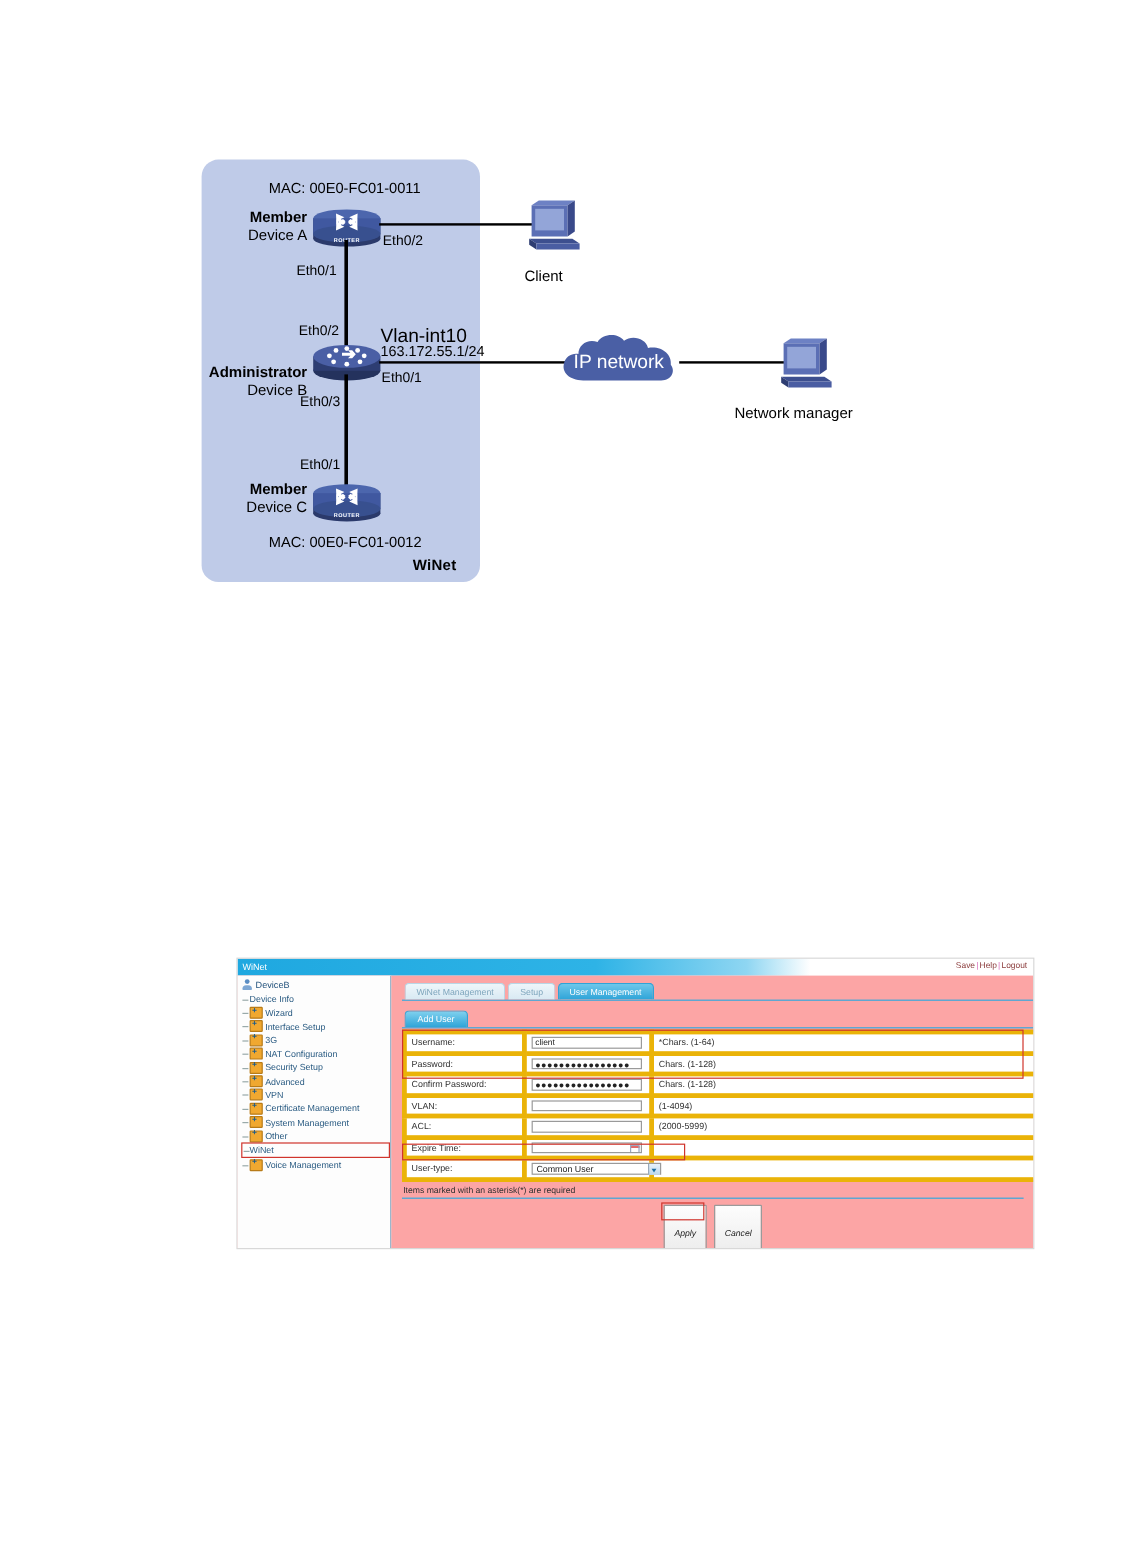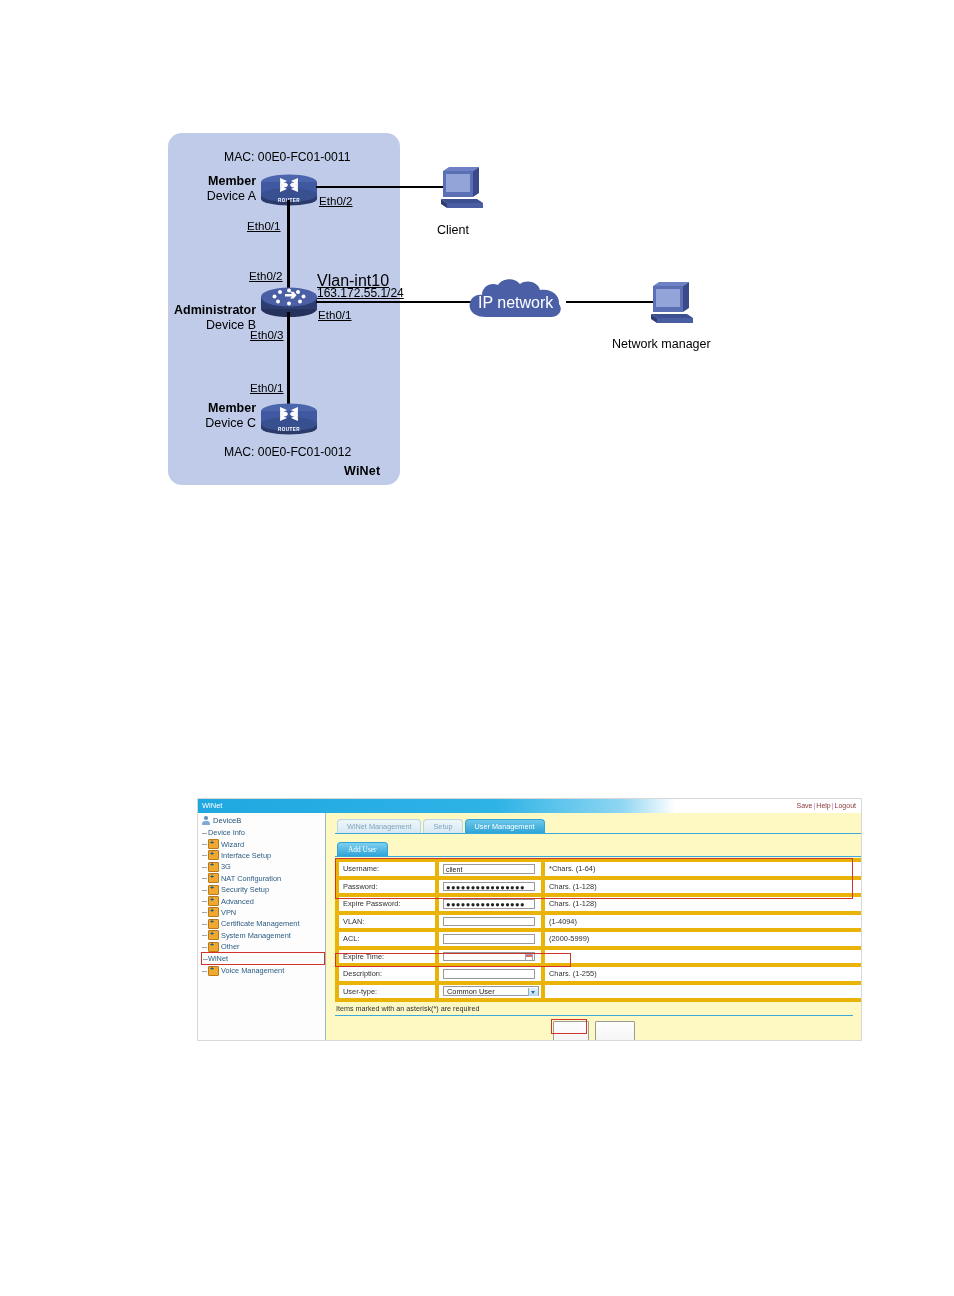--- a/index.html
+++ b/index.html
@@ -57,21 +57,20 @@
     position: absolute;
     font-size: 12.2px;
     color: #000;
     white-space: nowrap;
   }
   .port {
     position: absolute;
     font-size: 11.6px;
     color: #000;
     white-space: nowrap;
-    text-decoration: underline;
   }
   .nodecap {
     position: absolute;
     font-size: 12.5px;
     color: #000;
     white-space: nowrap;
   }
 
   
   .router {
@@ -127,21 +126,21 @@
     color: #8a3a3a;
     white-space: nowrap;
   }
   .ui-header .links span { cursor: pointer; }
   .ui-header .links i { font-style: normal; color: #b08; opacity: .6; padding: 0 1px; }
 
   .ui-body {
     position: relative;
     display: flex;
     height: 228px;
-    background: #fef9c3;
+    background: #fca5a5;
   }
 
   
   .sidebar {
     width: 128px;
     border-right: 1px solid #9bb7cc;
     background: #fdfdfd;
     padding: 3px 0 0 3px;
     box-sizing: border-box;
   }
@@ -256,21 +255,20 @@
   }
   .subtab {
     font-size: 7.4px;
     padding: 2.5px 10px;
     border-radius: 4px 4px 0 0;
     background: linear-gradient(to bottom, #7fd0ee, #2ea4d8);
     color: #ffffff;
     border: 1px solid #2ea4d8;
     border-bottom: none;
     line-height: 8px;
-    font-family: Liberation Serif, serif;
   }
 
   .formwrap {
     position: relative;
     margin-top: 1px;
     width: 518px;
   }
   table.form {
     border-collapse: collapse;
     width: 518px;
@@ -308,21 +306,21 @@
     position: absolute;
     right: 1px; top: 1px;
     width: 8px; height: 7px;
     background: #c9d4e8;
     border: 1px solid #9aa7c0;
     box-sizing: border-box;
     background-image: linear-gradient(to bottom, #e26a6a 0 2px, #ffffff 2px 100%);
   }
   .sel {
     display: block;
-    width: 96px; height: 10px;
+    width: 108px; height: 10px;
     border: 1px solid #9a9a9a;
     background: #ffffff;
     font-size: 7.4px;
     line-height: 10px;
     padding-left: 3px;
     color: #222;
     box-sizing: border-box;
     position: relative;
     white-space: nowrap;
   }
@@ -601,21 +599,21 @@
                 <td class="hint">*Chars. (1-64)</td>
               </tr>
               <tr>
                 <td class="lbl">Password:</td>
                 <td class="fld">
                   <div class="inp dots">●●●●●●●●●●●●●●●●</div>
                 </td>
                 <td class="hint">Chars. (1-128)</td>
               </tr>
               <tr>
-                <td class="lbl">Expire Password:</td>
+                <td class="lbl">Confirm Password:</td>
                 <td class="fld">
                   <div class="inp dots">●●●●●●●●●●●●●●●●</div>
                 </td>
                 <td class="hint">Chars. (1-128)</td>
               </tr>
               <tr>
                 <td class="lbl">VLAN:</td>
                 <td class="fld">
                   <div class="inp"></div>
                 </td>
@@ -629,27 +627,20 @@
                 <td class="hint">(2000-5999)</td>
               </tr>
               <tr>
                 <td class="lbl">Expire Time:</td>
                 <td class="fld">
                   <div class="inp cal"></div>
                 </td>
                 <td class="hint"></td>
               </tr>
               <tr>
-                <td class="lbl">Description:</td>
-                <td class="fld">
-                  <div class="inp"></div>
-                </td>
-                <td class="hint">Chars. (1-255)</td>
-              </tr>
-              <tr>
                 <td class="lbl">User-type:</td>
                 <td class="fld">
                   <div class="sel"><span>Common User</span><span class="caret"></span></div>
                 </td>
                 <td class="hint"></td>
               </tr>
             </tbody>
         </table>
         <div class="hlbox" style="left:0px; top:0px; width:518px; height:41px;"></div>
         <div class="hlbox" style="left:0px; top:95px; width:236px; height:14px;"></div>

